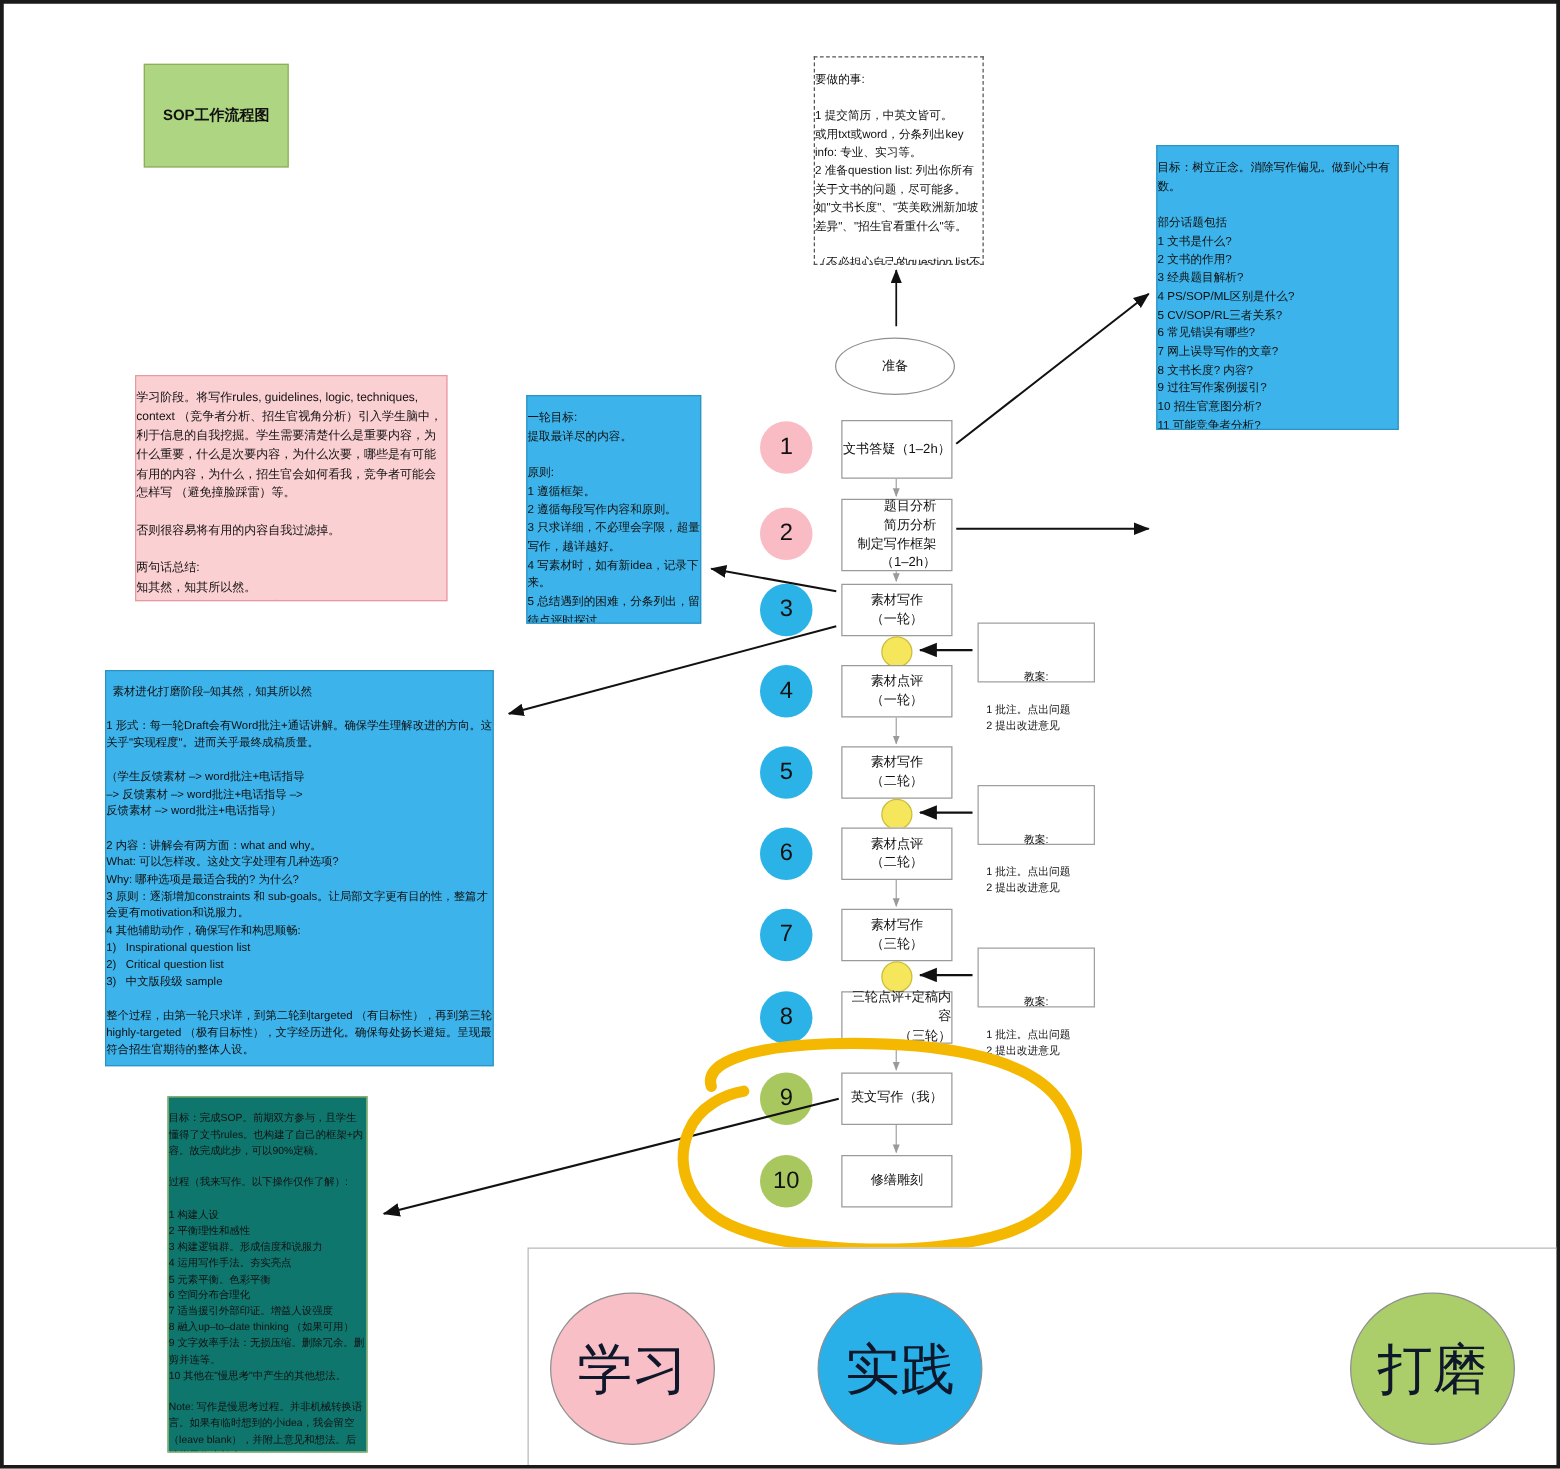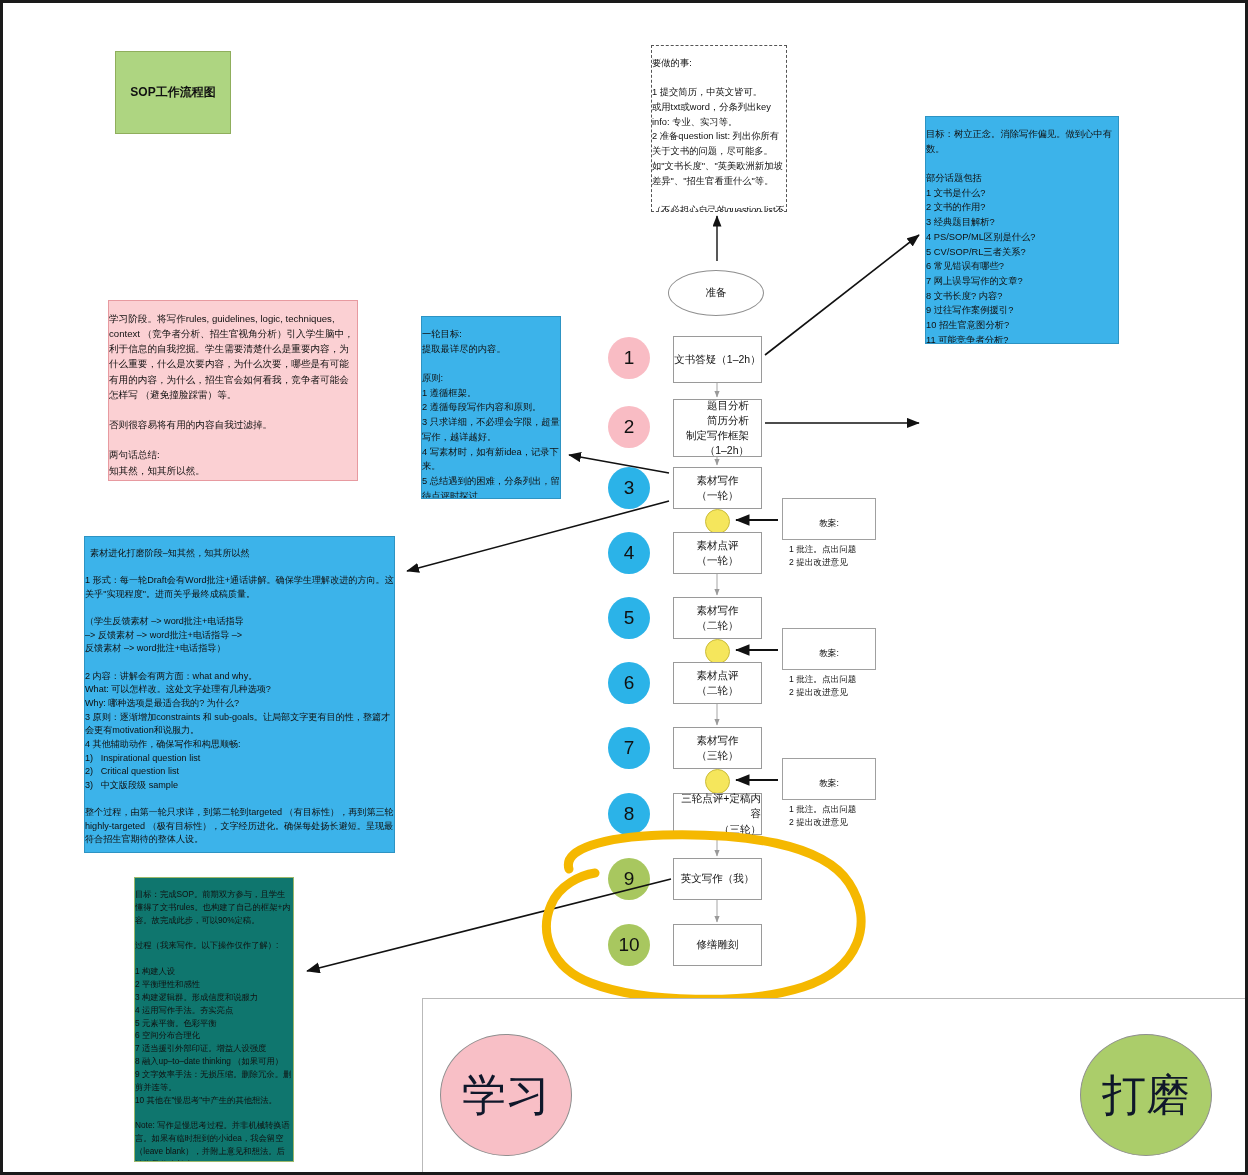--- a/index.html
+++ b/index.html
@@ -68,21 +68,21 @@
     width:42px;height:42px;
   }
   .step-pink{background:#f9bcc4;}
   .step-blue{background:#2bb3e8;}
   .step-green{background:#a8c75f;}
 
   
   .callout{
     background:#fff;border:1px solid #a0a0a0;
     font-size:8.6px;line-height:1.52;color:#111;
-    padding:5px 6px;white-space:pre-line;
+    padding:23px 6px;white-space:pre-line;
     box-sizing:border-box;
   }
   .callout .ch{text-align:center;display:block;}
 
   
   #summary-panel{
     left:419px;top:995px;width:826px;height:180px;
     background:#fff;border:1px solid #b9b9b9;
   }
   .oval{
@@ -302,16 +302,17 @@
 
     <g stroke="#111" stroke-width="2.2" fill="none">
       <line x1="561" y1="1101" x2="646" y2="1101" marker-end="url(#ah-sum)"></line>
       <line x1="774" y1="1101" x2="858" y2="1101" marker-end="url(#ah-sum)"></line>
       <line x1="987" y1="1101" x2="1072" y2="1101" marker-end="url(#ah-sum)"></line>
     </g>
   </svg>
 
   <div class="abs" id="summary-panel">
     <div class="oval oval-pink" style="left:17px;top:35px;width:130px;height:120px;">学习</div>
+    <div class="oval oval-blue" style="left:231px;top:35px;width:130px;height:120px;">实践</div>
     <div class="oval oval-green" style="left:657px;top:35px;width:130px;height:120px;">打磨</div>
   </div>
 
 </div>
 
 </body></html>

